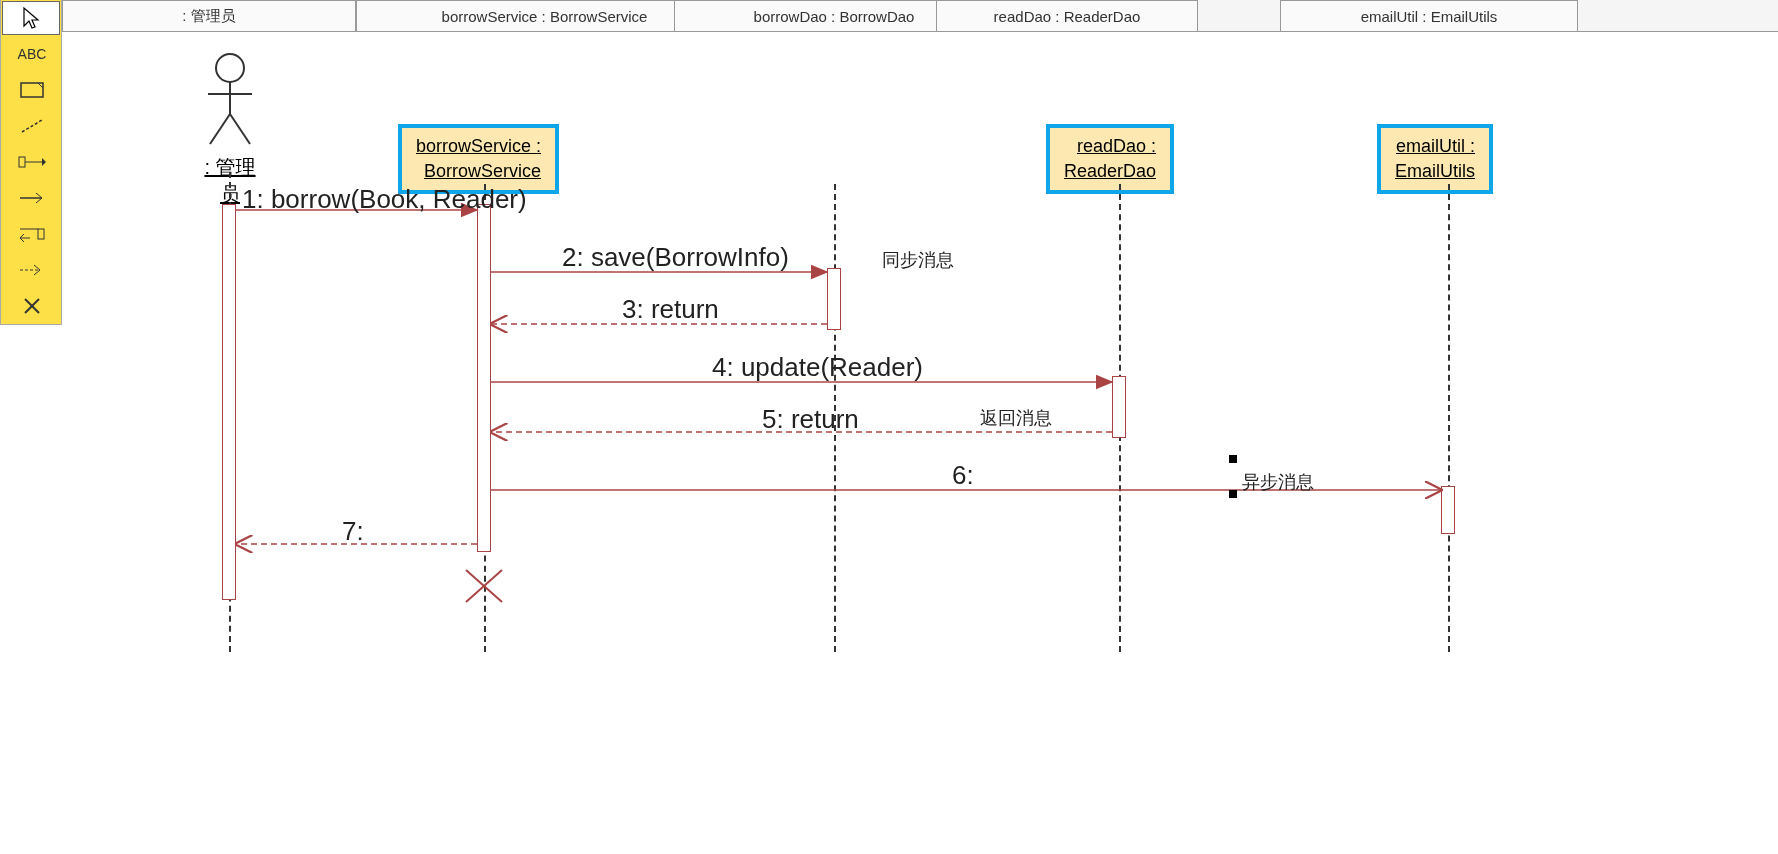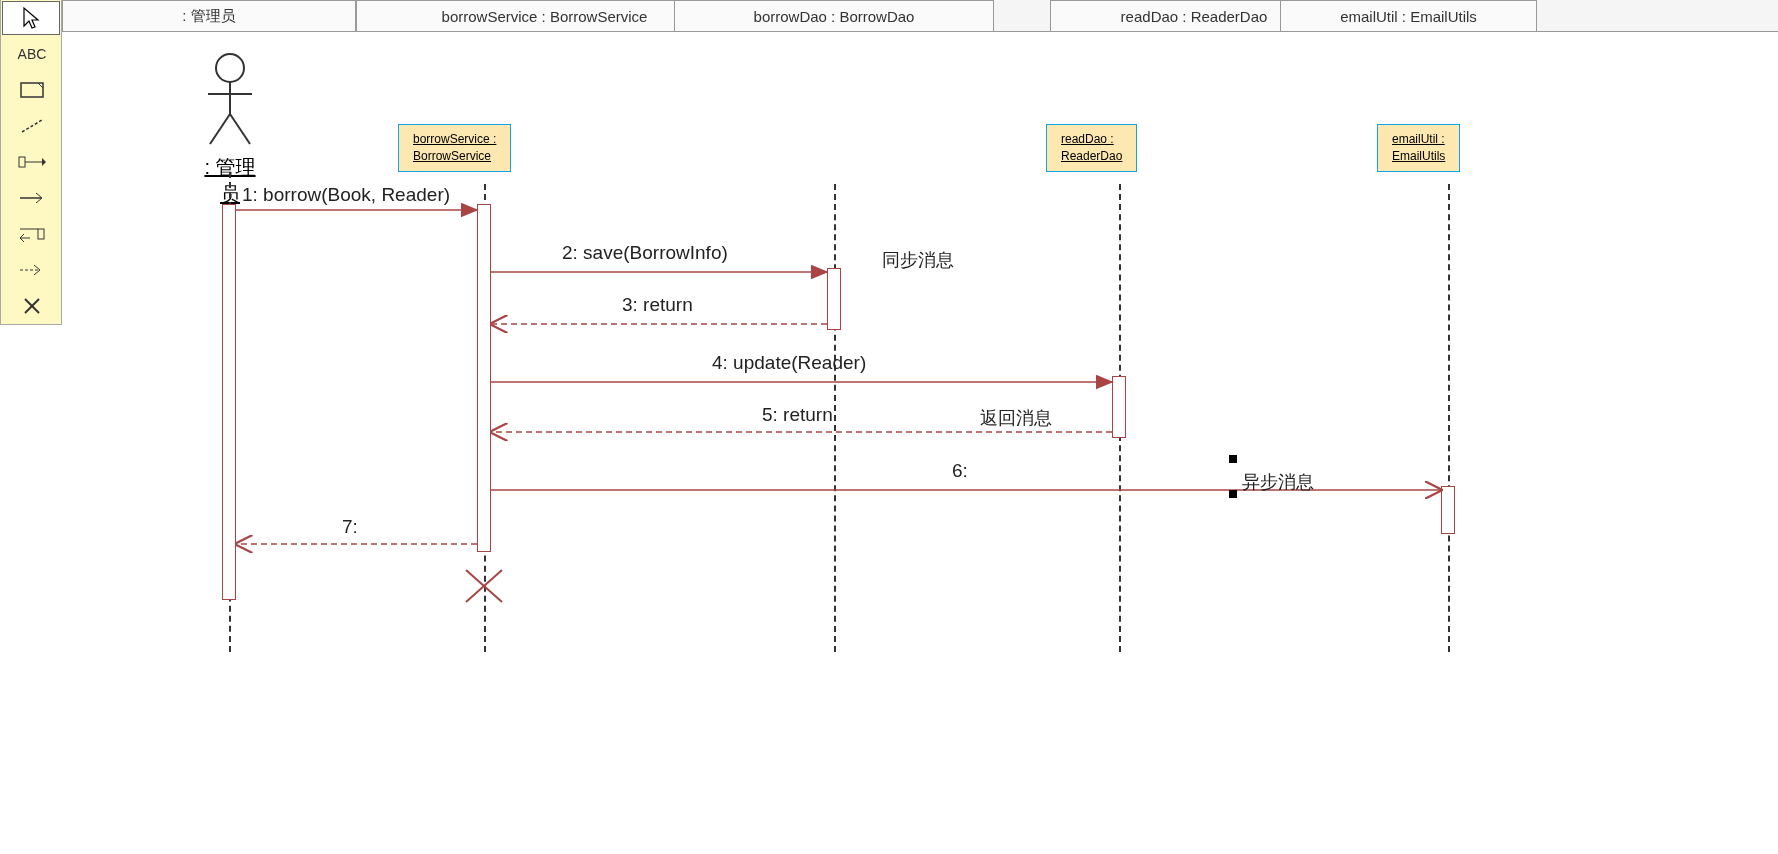--- a/index.html
+++ b/index.html
@@ -34,21 +34,21 @@
     color: #333;
     position: absolute;
     top: 0;
     height: 31px;
   }
   .toolbox {
     position: absolute;
     left: 0;
     top: 0;
     width: 62px;
-    background: #fef9c3;
+    background: #fde047;
     border: 1px solid #aaa;
     border-top: none;
     z-index: 10;
   }
   .tool {
     width: 62px;
     height: 36px;
     display: flex;
     align-items: center;
     justify-content: center;
@@ -76,41 +76,41 @@
     text-align: center;
   }
   .actor-label {
     font-size: 20px;
     text-decoration: underline;
     margin-top: 4px;
   }
   .lifeline-box {
     position: absolute;
     background: #fce8b0;
-    border: 1px solid #0ea5e9;
+    border: 4px solid #0ea5e9;
     padding: 6px 14px;
-    text-align: left;
-    font-size: 12px;
+    text-align: right;
+    font-size: 18px;
     text-decoration: underline;
     line-height: 1.4;
   }
   .lifeline-dash {
     position: absolute;
     border-left: 2px dashed #333;
     width: 0;
   }
   .activation {
     position: absolute;
     background: #fff;
     border: 1px solid #aa4444;
     width: 14px;
   }
   .msg-label {
     position: absolute;
-    font-size: 19px;
+    font-size: 26px;
     color: #222;
     white-space: nowrap;
   }
   .note-label {
     position: absolute;
     font-size: 18px;
     color: #222;
   }
   .handle {
     position: absolute;
@@ -135,24 +135,24 @@
 </div>
 <div class="header-tab" style="left:62px;width:294px;">
     <span>: 管理员</span>
   </div>
 <div class="header-tab" style="left:356px;width:377px;">
     <span>borrowService : BorrowService</span>
   </div>
 <div class="header-tab" style="left:674px;width:320px;">
     <span>borrowDao : BorrowDao</span>
   </div>
-<div class="header-tab" style="left:1050px;width:288px;">
+<div class="header-tab" style="left:936px;width:262px;">
     <span>readDao : ReaderDao</span>
   </div>
-<div class="header-tab" style="left:1280px;width:257px;">
+<div class="header-tab" style="left:1280px;width:298px;">
     <span>emailUtil : EmailUtils</span>
   </div>
 
 <div class="toolbox">
   <div class="tool selected">
     <svg width="20" height="24" viewBox="0 0 20 24">
       <path d="M3 2 L3 20 L8 15 L11 22 L14 21 L11 14 L17 14 Z" fill="#fff" stroke="#000" stroke-width="1.2"></path>
     </svg>
   </div>
   <div class="tool">

